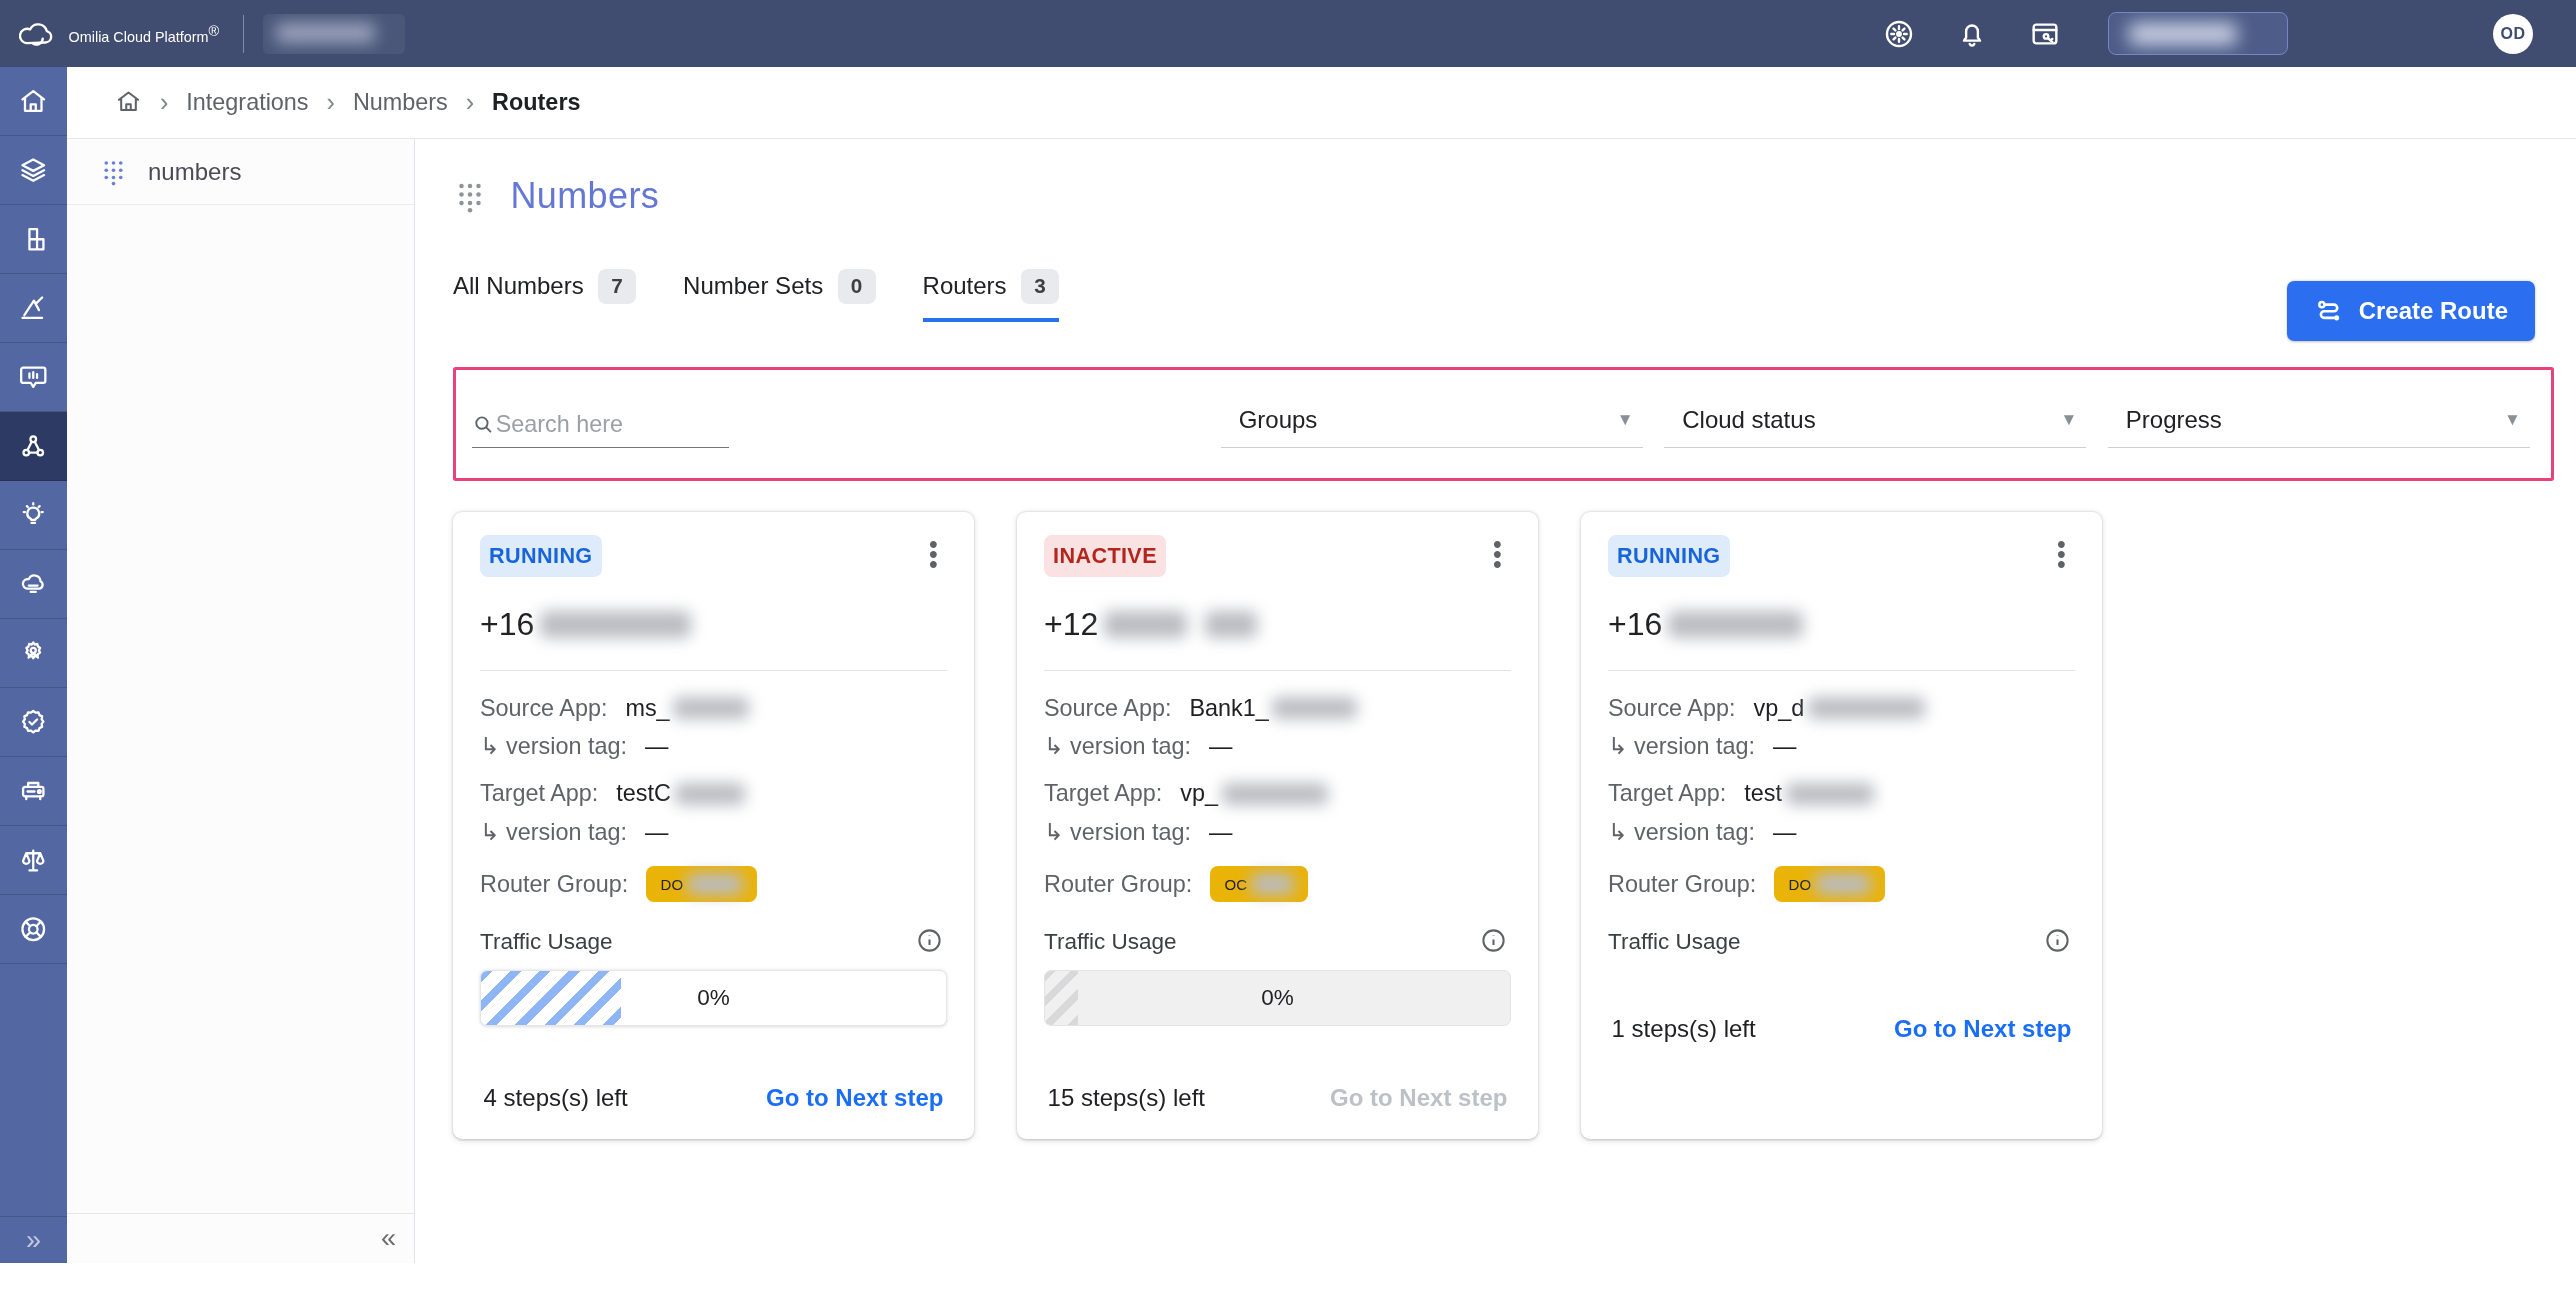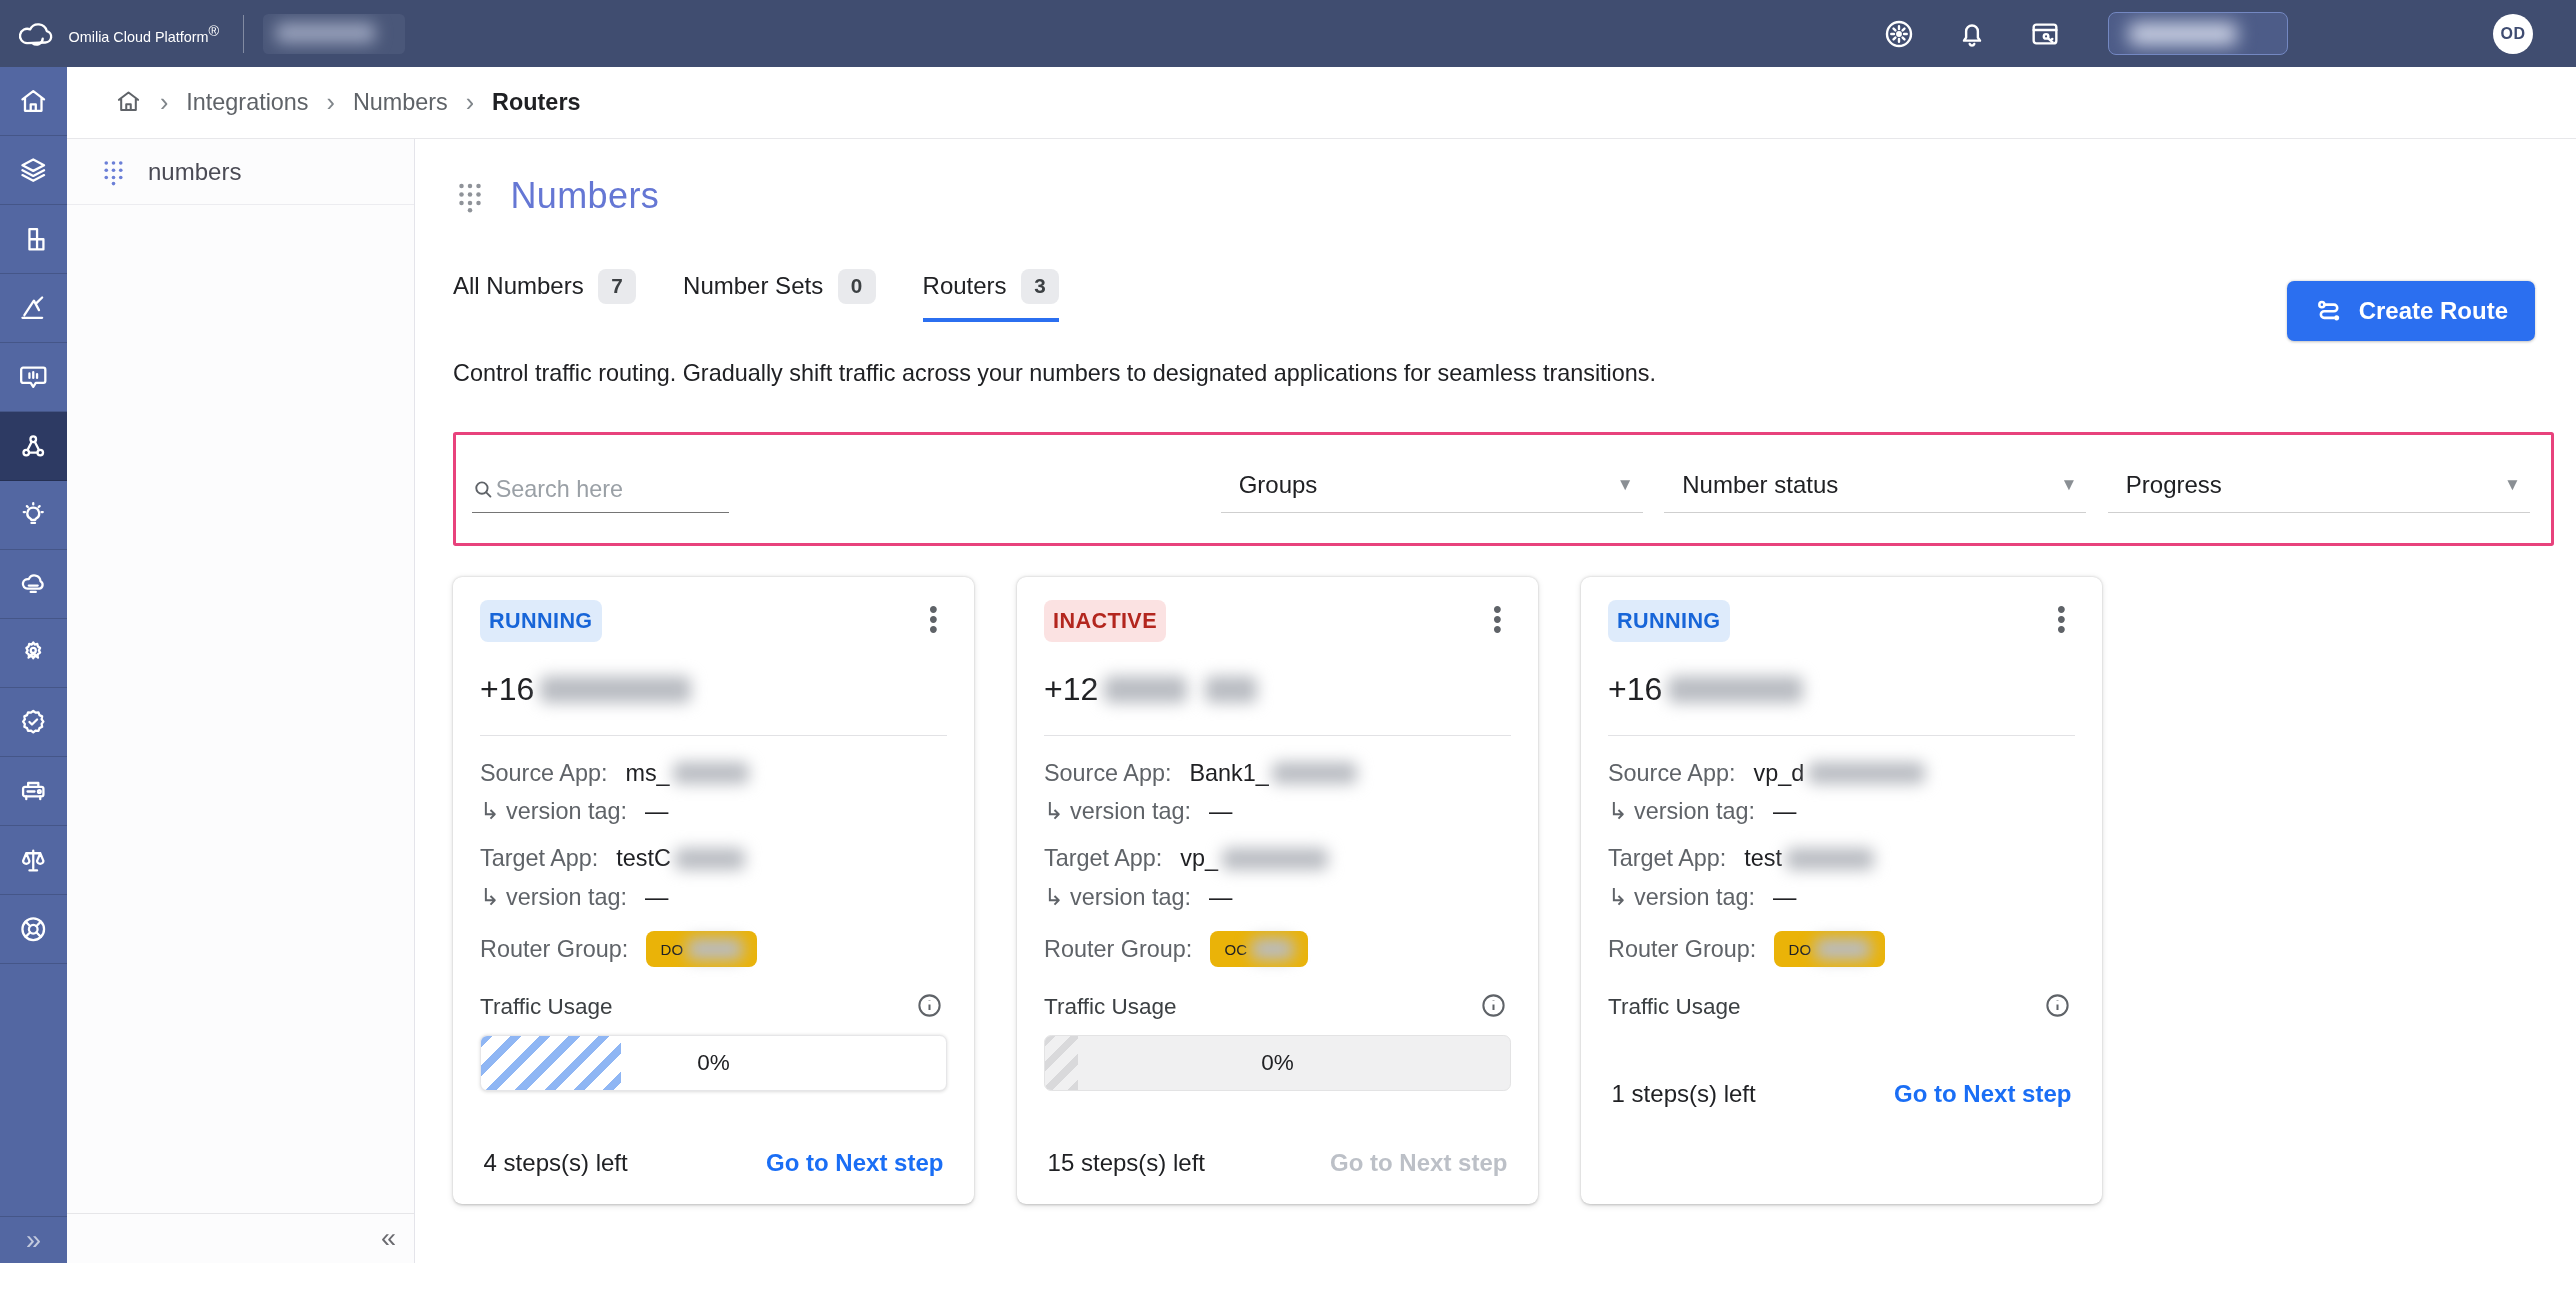--- a/index.html
+++ b/index.html
@@ -324,37 +324,36 @@
             <button class="create-btn">
               <svg viewBox="0 0 24 24">
                 <circle cx="6.2" cy="6.8" r="2"></circle>
                 <path d="M8.2 6.8 h7.5 a2.6 2.6 0 0 1 0 5.2 H8 a2.6 2.6 0 0 0 0 5.2 h7.5"></path>
                 <circle cx="17.8" cy="17.2" r="2" fill="#fff" stroke="none"></circle>
               </svg>
               <span>Create Route</span>
             </button>
           </div>
 
-          <p class="desc">Control traffic routing. Gradually shift traffic across your numbers to designated applications for seamless transitions.</p>
 
           <div class="filterbar">
             <div class="search-field">
               <svg viewBox="0 0 24 24">
                   <circle cx="10.5" cy="10.5" r="6"></circle>
                   <path d="M15 15 l4.5 4.5"></path>
                 </svg>
               <input type="text" placeholder="Search here" style="">
             </div>
             <div class="selects">
               <div class="select">
                 <span class="select-label">Groups</span>
                 <span class="select-arrow">▼</span>
               </div>
               <div class="select">
-                <span class="select-label">Number status</span>
+                <span class="select-label">Cloud status</span>
                 <span class="select-arrow">▼</span>
               </div>
               <div class="select">
                 <span class="select-label">Progress</span>
                 <span class="select-arrow">▼</span>
               </div>
             </div>
           </div>
 
           <div class="cards">

